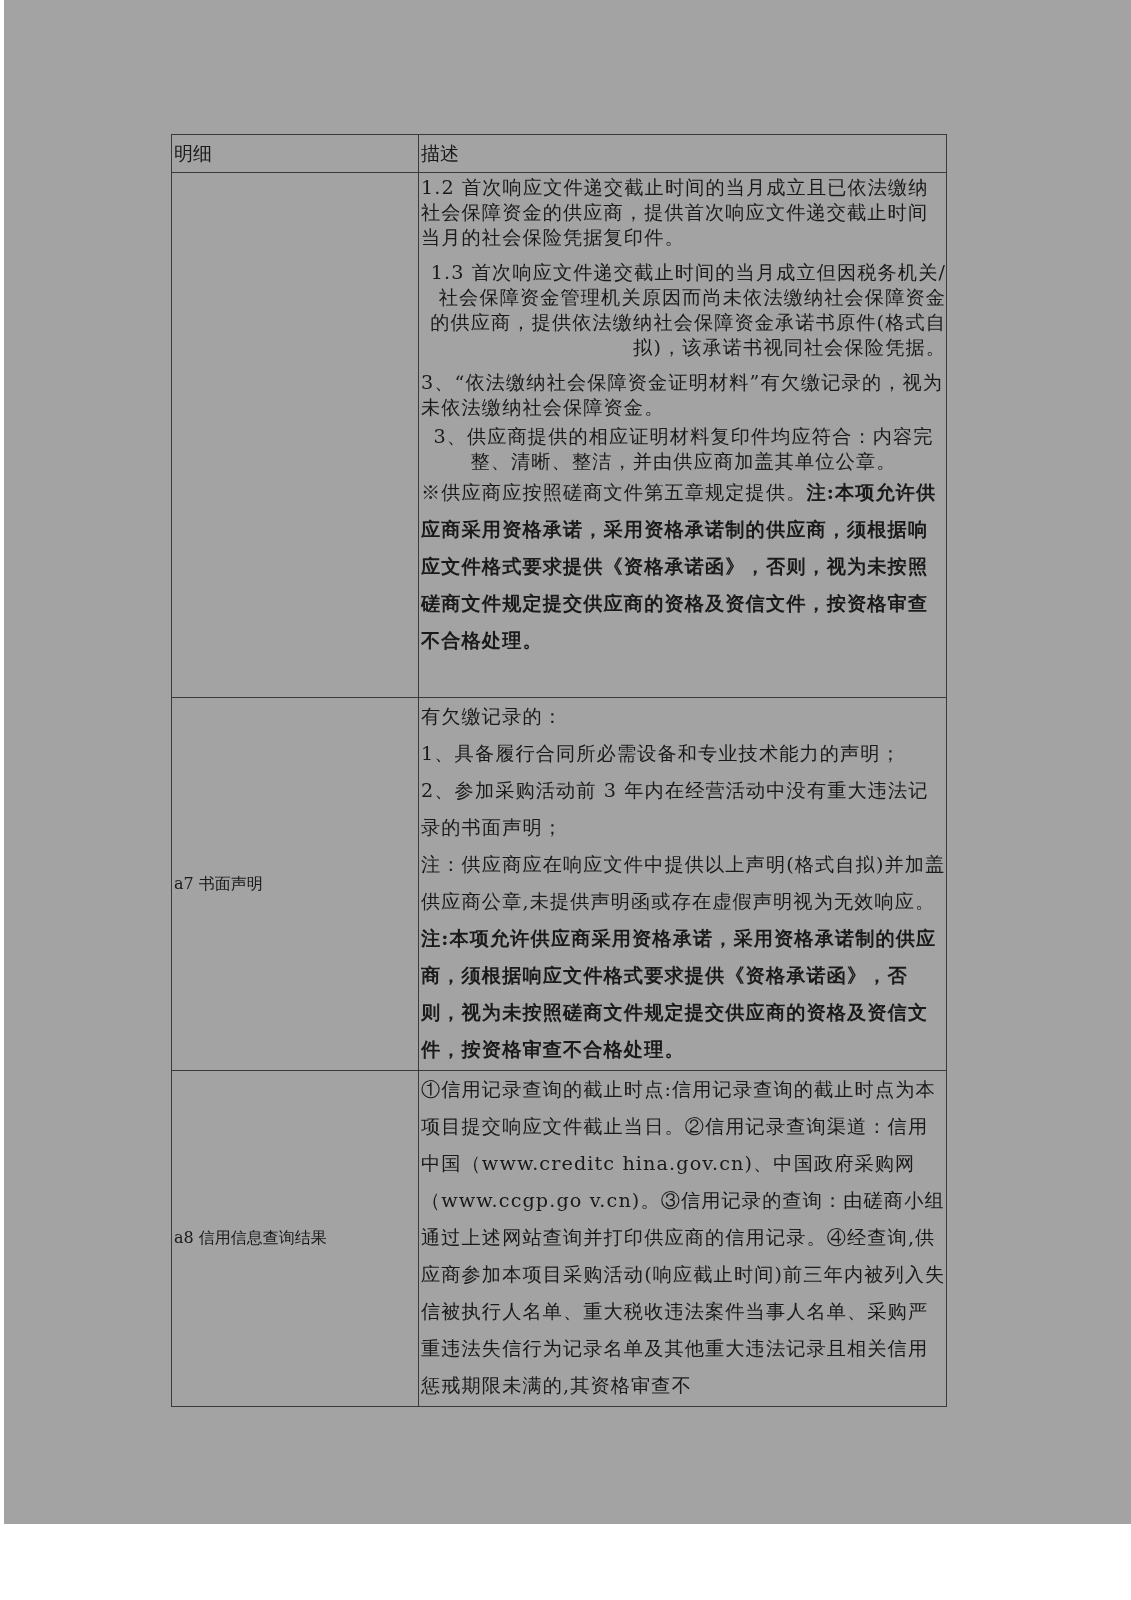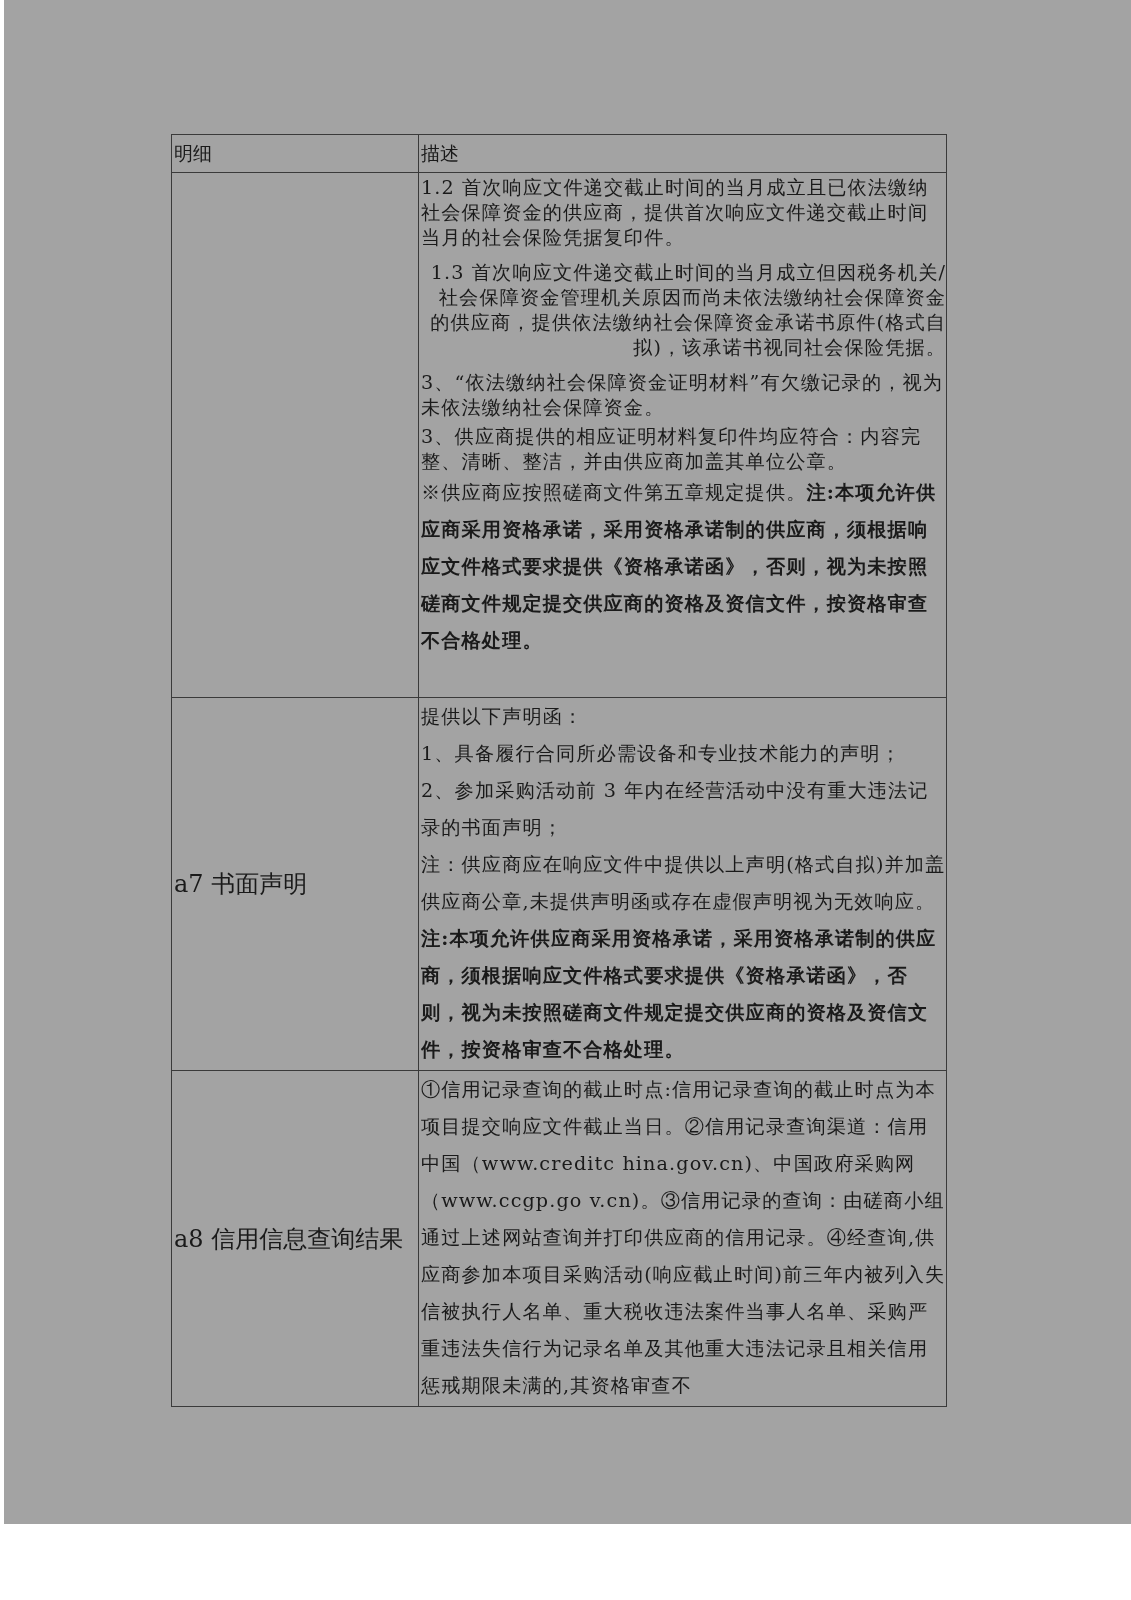--- a/index.html
+++ b/index.html
@@ -39,21 +39,21 @@
     }
     col.c1 { width: 247px; }
     col.c2 { width: 528px; }
     .hdr th {
       height: 37px;
       font-size: 19px;
       line-height: 37px;
     }
     .cell-left {
       vertical-align: middle !important;
-      font-size: 24px;
+      font-size: 16px;
     }
     .desc {
       font-size: 19.2px;
       line-height: 30px;
       letter-spacing: 1.1px;
       white-space: normal;
       word-break: break-all;
     }
     .desc p { margin: 0; }
     .desc p.gap { margin-top: 6px; }
@@ -83,33 +83,33 @@
       <th>描述</th>
     </tr>
 
     <tr class="row1">
       <td class="cell-left"></td>
       <td class="desc">
         <div class="clip">
           <p class="tight" style="margin-top:2px;">1.2 首次响应文件递交截止时间的当月成立且已依法缴纳社会保障资金的供应商，提供首次响应文件递交截止时间当月的社会保险凭据复印件。</p>
           <p class="tight gap" style="margin-top:10px;text-align:right;">1.3 首次响应文件递交截止时间的当月成立但因税务机关/社会保障资金管理机关原因而尚未依法缴纳社会保障资金的供应商，提供依法缴纳社会保障资金承诺书原件(格式自拟)，该承诺书视同社会保险凭据。</p>
           <p class="tight gap" style="margin-top:10px;">3、“依法缴纳社会保障资金证明材料”有欠缴记录的，视为未依法缴纳社会保障资金。</p>
-          <p class="tight" style="margin-top:4px;">3、供应商提供的相应证明材料复印件均应符合：内容完整、清晰、整洁，并由供应商加盖其单位公章。</p>
+          <p class="tight" style="margin-top:4px;text-align:center;">3、供应商提供的相应证明材料复印件均应符合：内容完整、清晰、整洁，并由供应商加盖其单位公章。</p>
           <p class="loose">
             <span>※供应商应按照磋商文件第五章规定提供。</span><span class="bold">注:本项允许供应商采用资格承诺，采用资格承诺制的供应商，须根据响应文件格式要求提供《资格承诺函》，否则，视为未按照磋商文件规定提交供应商的资格及资信文件，按资格审查不合格处理。</span>
           </p>
         </div>
       </td>
     </tr>
 
     <tr class="row2">
       <td class="cell-left">a7 书面声明</td>
       <td class="desc">
         <div class="clip">
-          <p class="loose">提供以下声明函：</p>
+          <p class="loose">有欠缴记录的：</p>
           <p class="loose">1、具备履行合同所必需设备和专业技术能力的声明；</p>
           <p class="loose">2、参加采购活动前 3 年内在经营活动中没有重大违法记录的书面声明；</p>
           <p class="loose">
             <span>注：供应商应在响应文件中提供以上声明(格式自拟)并加盖供应商公章,未提供声明函或存在虚假声明视为无效响应。</span><span class="bold">注:本项允许供应商采用资格承诺，采用资格承诺制的供应商，须根据响应文件格式要求提供《资格承诺函》，否则，视为未按照磋商文件规定提交供应商的资格及资信文件，按资格审查不合格处理。</span>
           </p>
         </div>
       </td>
     </tr>
 
     <tr class="row3">

